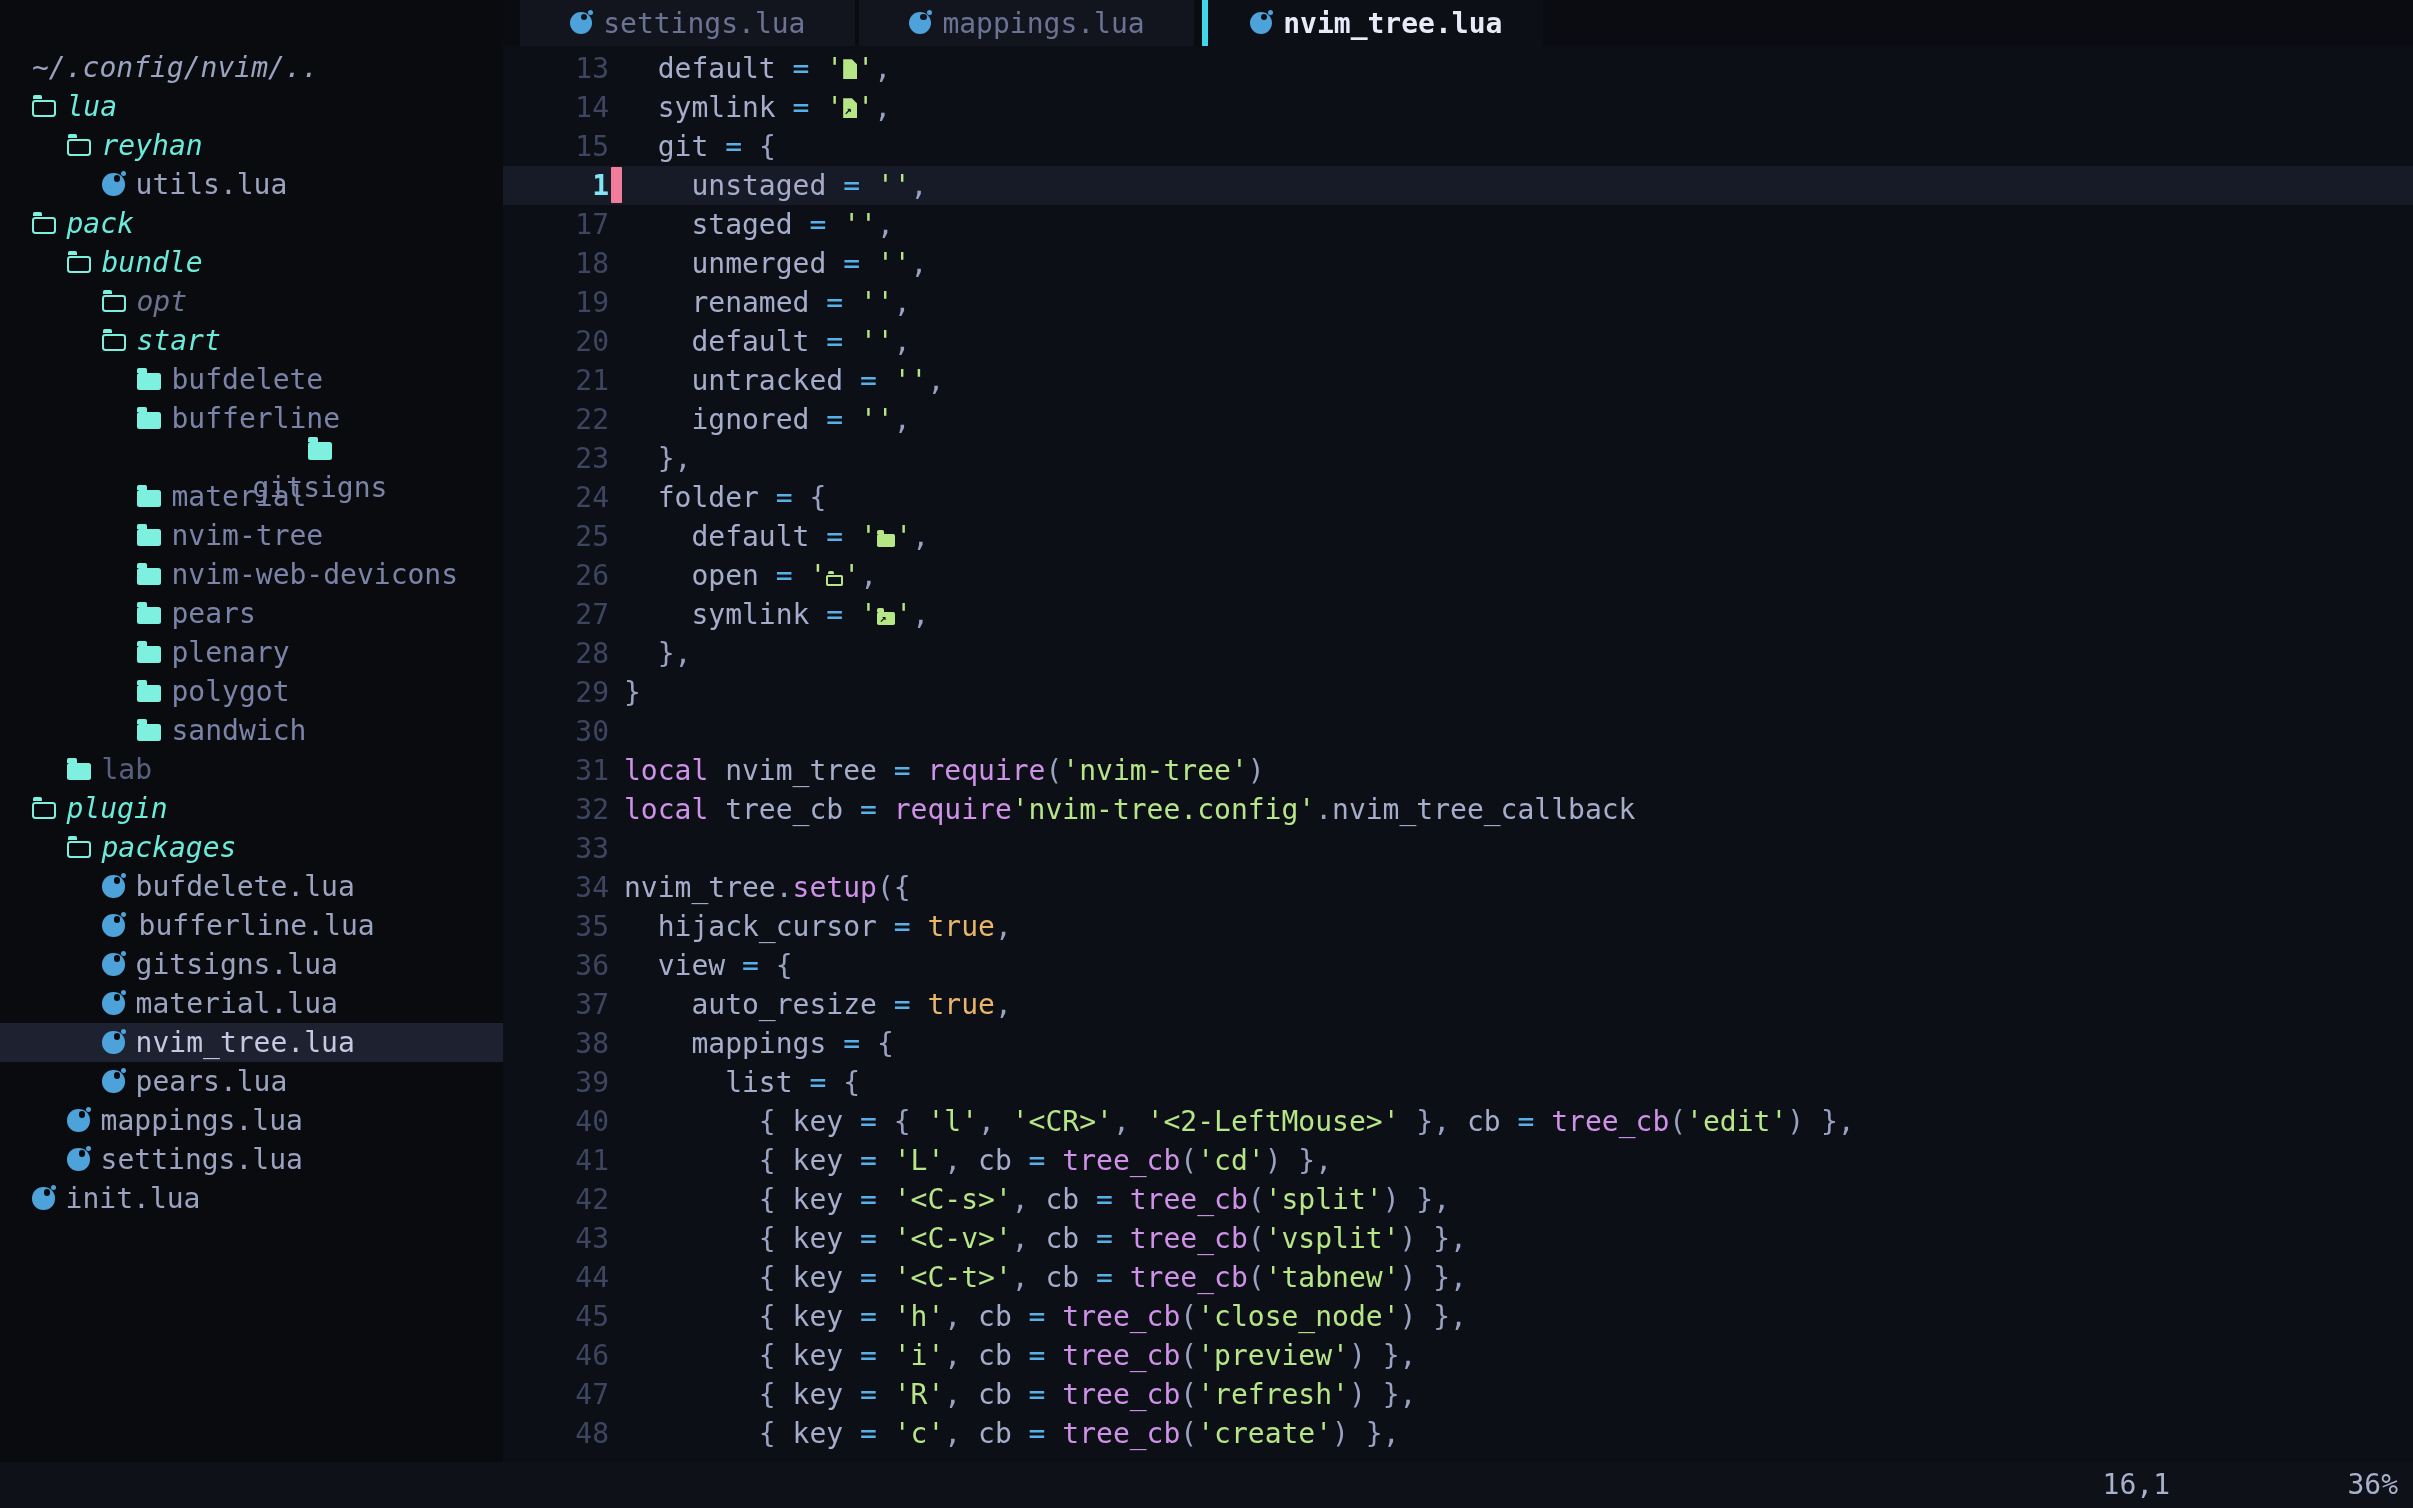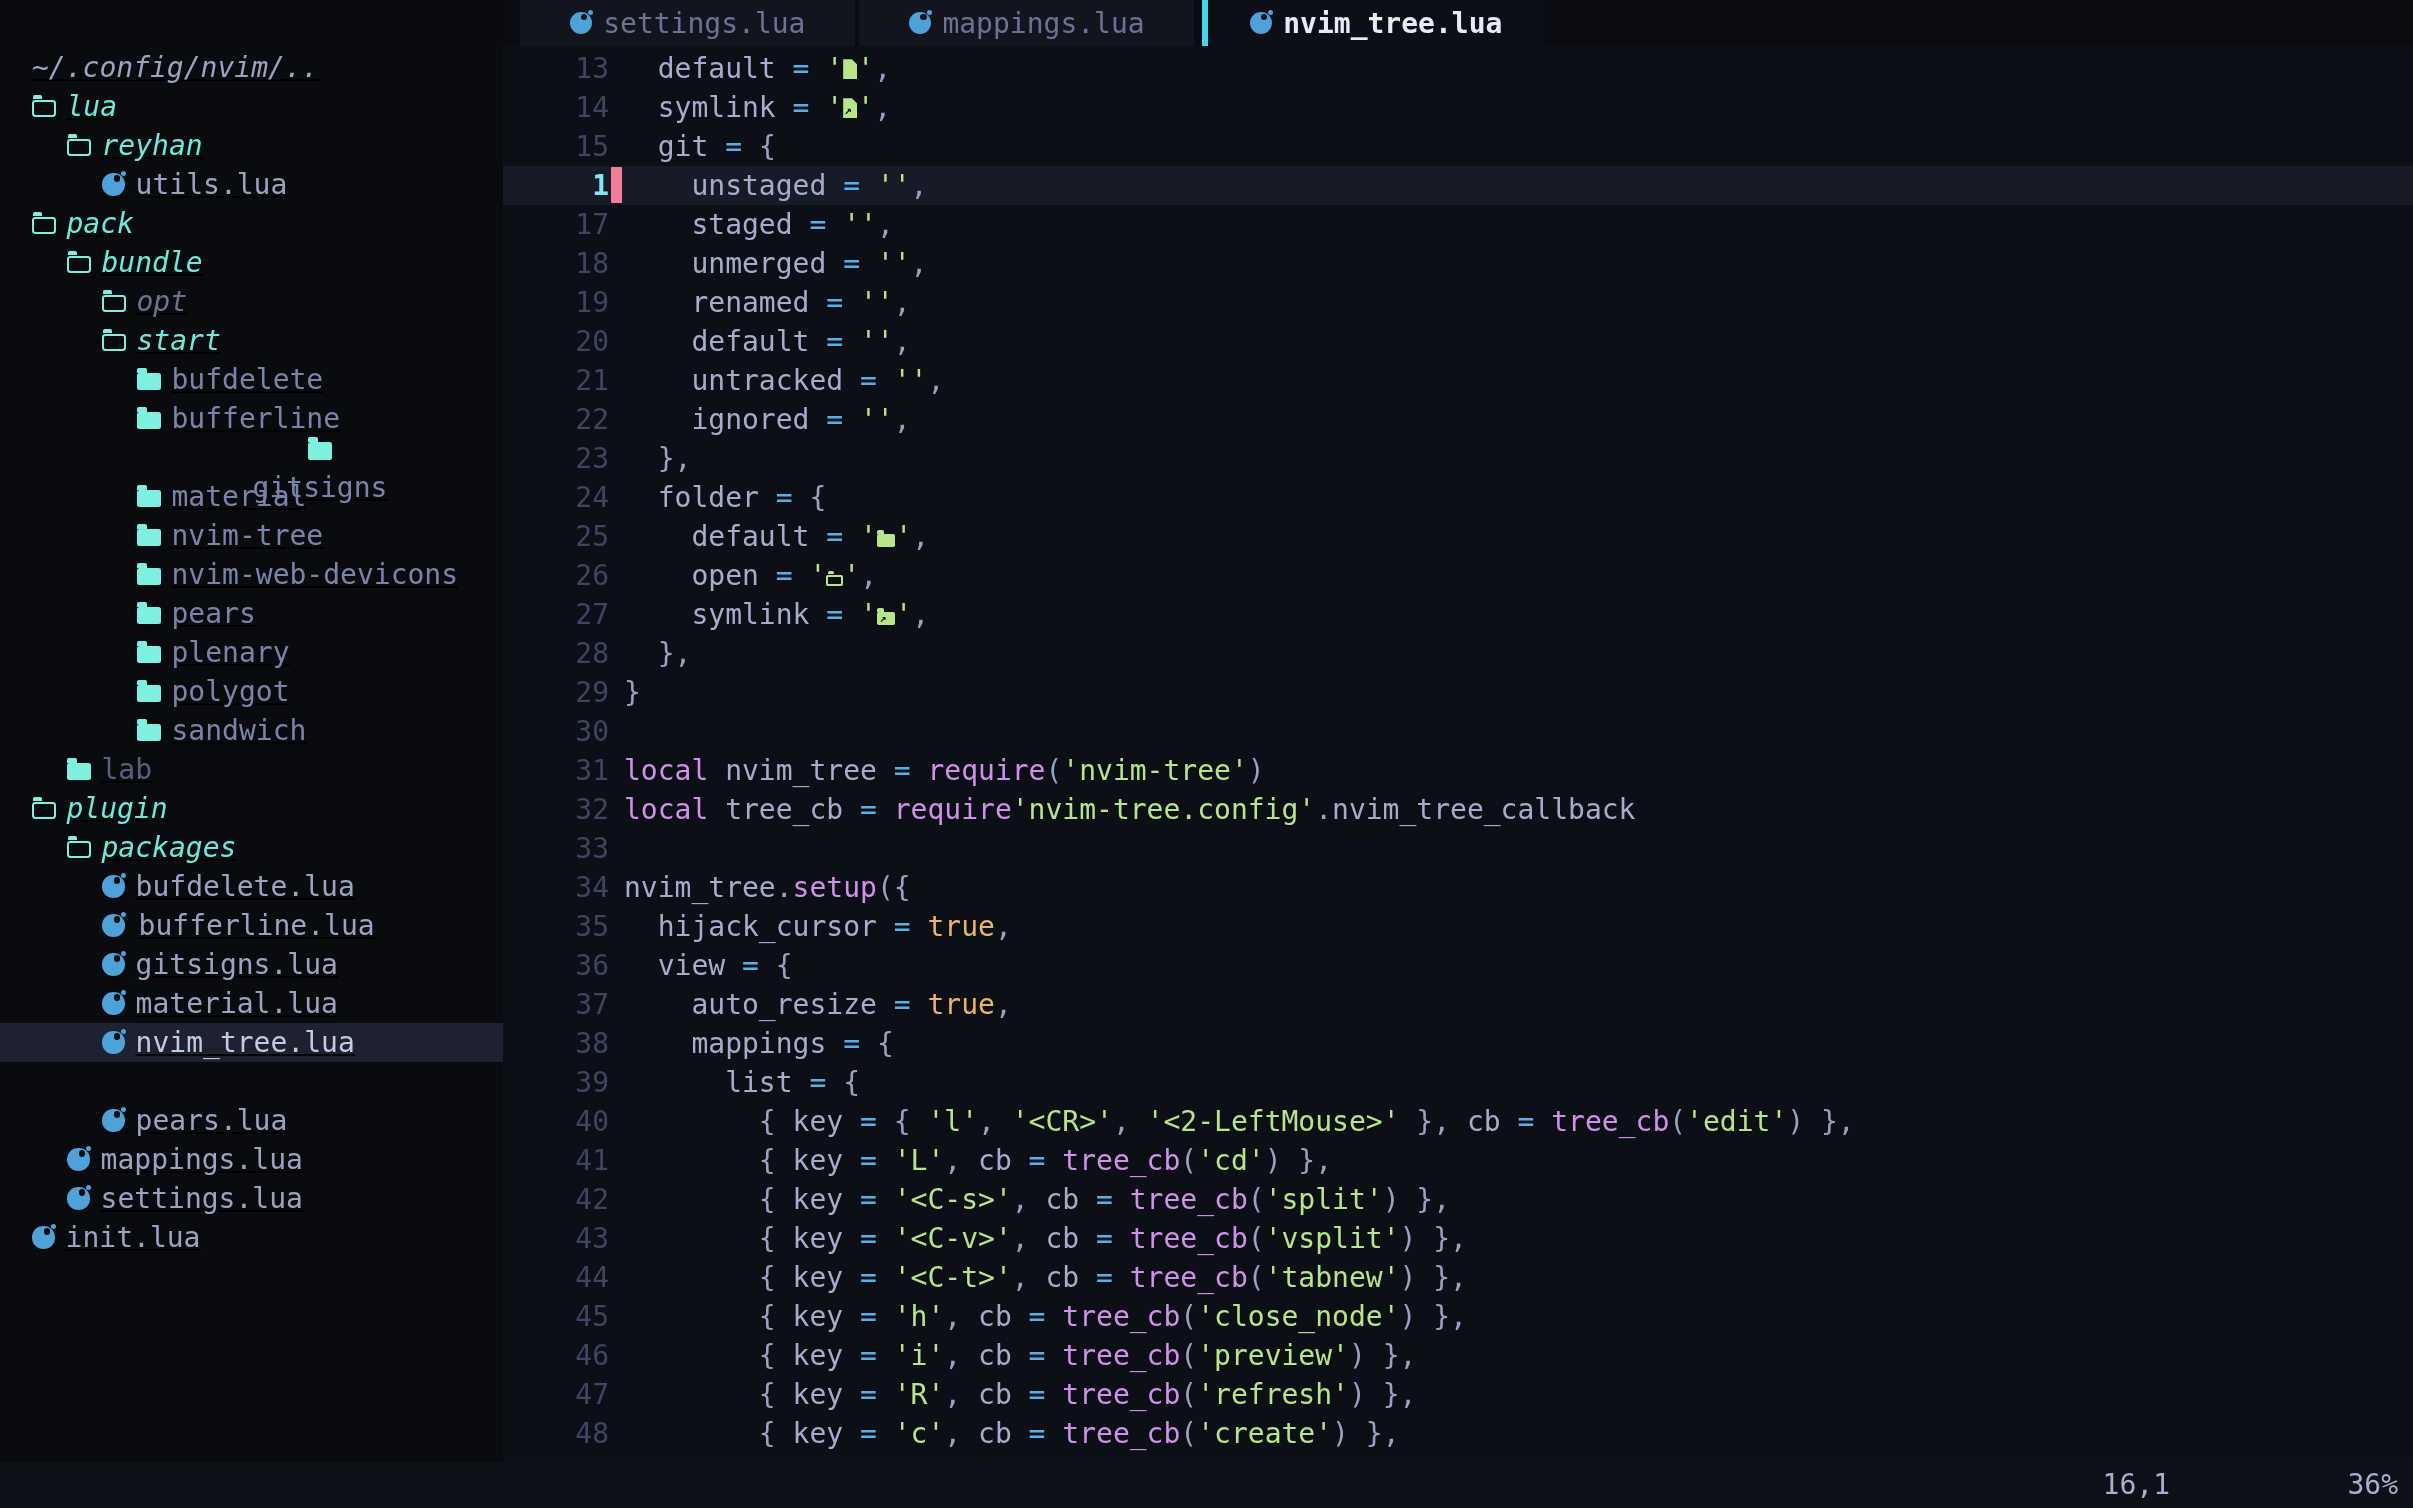--- a/index.html
+++ b/index.html
@@ -12,21 +12,21 @@
     --roottext:#9aa3bf; --tab-inactive:#6b7394; --tab-active:#e8ebf7; --statustext:#a9b1cc;
   }
   *{margin:0;padding:0;box-sizing:border-box;}
   html,body{width:2413px;height:1508px;overflow:hidden;}
   body{background:var(--editor-bg);font-family:"DejaVu Sans Mono","Liberation Mono",monospace;font-size:28px;}
   .app{width:2413px;height:1508px;display:flex;flex-direction:column;}
   .top{display:flex;height:1462px;}
 
   
   .sidebar{width:503px;height:100%;background:var(--sidebar-bg);flex:none;padding-top:48px;overflow:hidden;}
-  .trow{height:39px;display:flex;align-items:center;gap:11px;white-space:nowrap;text-decoration:underline;}
+  .trow{height:39px;display:flex;align-items:center;gap:11px;white-space:nowrap;}
   .trow.selected{background:var(--selrow);}
   .tree-root-label{color:var(--roottext);font-style:italic;}
   .lbl-open{color:var(--cyan-text);font-style:italic;}
   .lbl-folder-dim{color:var(--dimtext);font-style:italic;}
   .lbl-closed{color:var(--closedtext);}
   .lbl-closed-dim{color:var(--dimmertext);}
   .lbl-file{color:var(--filetext);}
   .trow.selected .lbl-file{color:#c3c9e0;}
 
   
@@ -189,21 +189,21 @@
           <span class="lbl-file">gitsigns.lua</span>
         </div>
         <div class="trow" style="padding-left: 102px;">
           <span class="lua-icon"></span>
           <span class="lbl-file">material.lua</span>
         </div>
         <div class="trow selected" style="padding-left: 102px;">
           <span class="lua-icon"></span>
           <span class="lbl-file">nvim_tree.lua</span>
         </div>
-        <div class="trow" style="padding-left: 102px; margin-top: 39px;">
+        <div class="trow" style="padding-left: 102px;">
           <span class="lua-icon"></span>
           <span class="lbl-file">pears.lua</span>
         </div>
         <div class="trow" style="padding-left: 67px;">
           <span class="lua-icon"></span>
           <span class="lbl-file">mappings.lua</span>
         </div>
         <div class="trow" style="padding-left: 67px;">
           <span class="lua-icon"></span>
           <span class="lbl-file">settings.lua</span>

